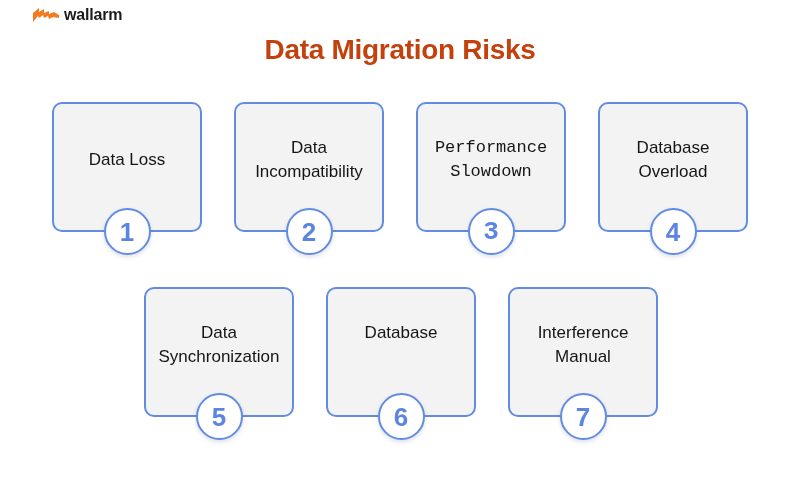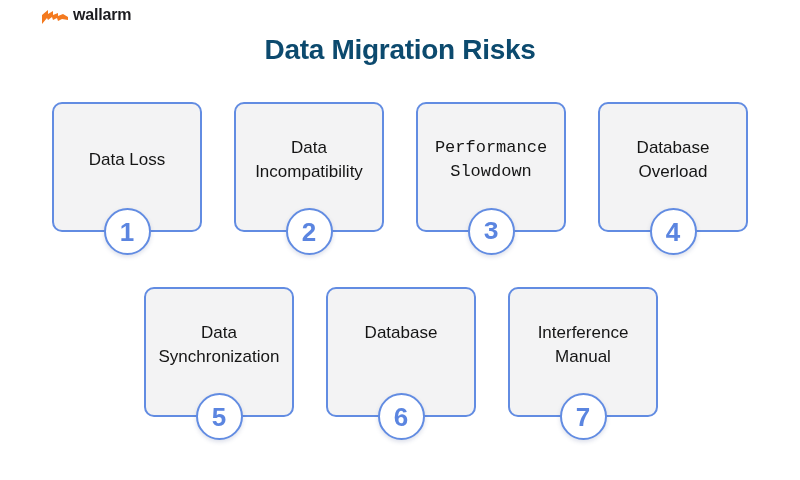--- a/index.html
+++ b/index.html
@@ -10,25 +10,25 @@
     body {
       width: 800px;
       height: 480px;
       position: relative;
       overflow: hidden;
       font-family: "Liberation Sans", "DejaVu Sans", sans-serif;
       color: #111111;
     }
     .logo {
       position: absolute;
-      left: 42px;
+      left: 33px;
       top: 6px;
       height: 18px;
       display: flex;
-      align-items: flex-end;
+      align-items: center;
     }
     .logo-mark {
       width: 26px;
       height: 14px;
       display: block;
     }
     .logo-text {
       margin-left: 5px;
       font-size: 16px;
       font-weight: 700;
@@ -37,21 +37,21 @@
       line-height: 18px;
     }
     .title {
       position: absolute;
       left: 0;
       top: 33px;
       width: 800px;
       text-align: center;
       font-size: 28px;
       font-weight: 700;
-      color: #0c4a6e;
+      color: #c2410c;
       letter-spacing: -0.3px;
       line-height: 34px;
     }
     .card {
       position: absolute;
       width: 146px;
       height: 126px;
       background: #f3f3f4;
       border: 2px solid #628ce2;
       border-radius: 10px;

